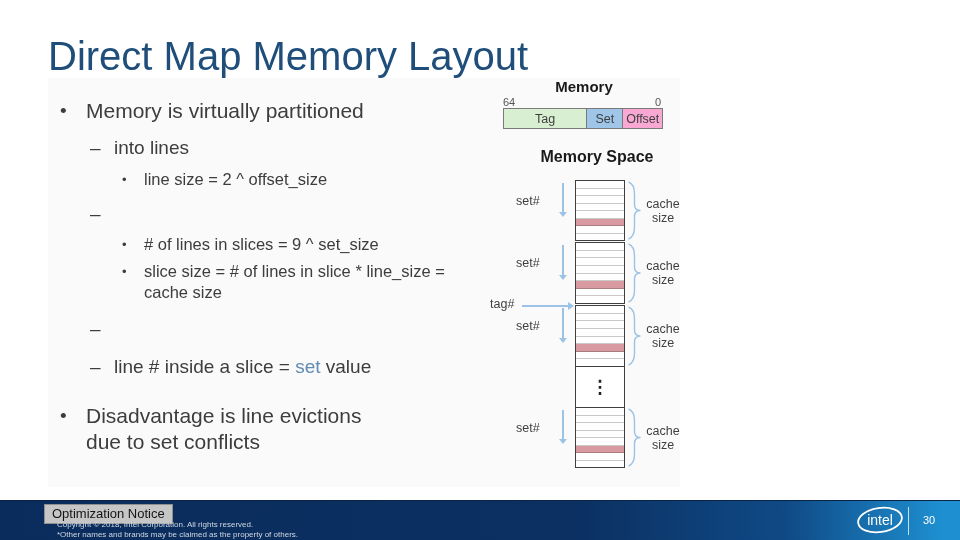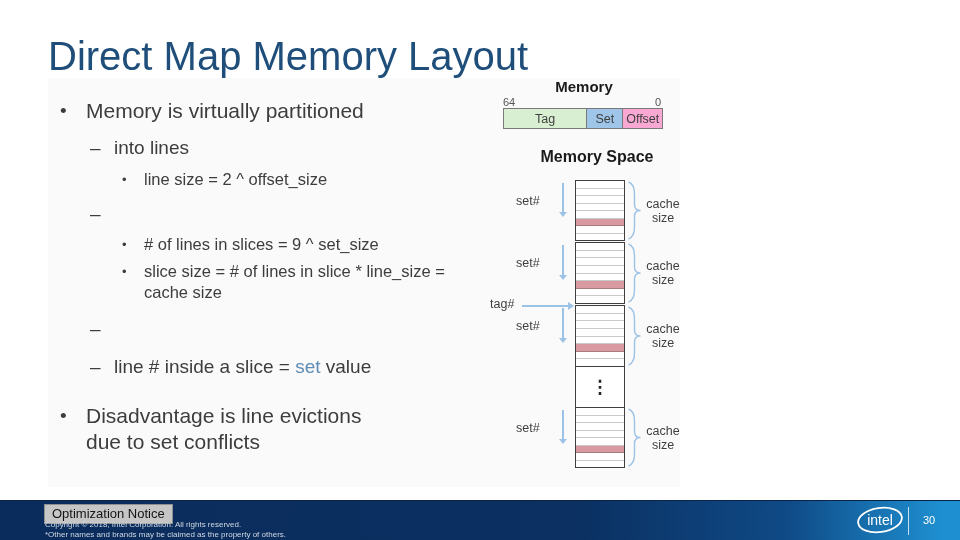--- a/index.html
+++ b/index.html
@@ -52,21 +52,21 @@
   .h-line{position:absolute;height:1.5px;background:#9cc2e5;}
   .h-head{position:absolute;width:0;height:0;border-top:4px solid transparent;
           border-bottom:4px solid transparent;border-left:6px solid #9cc2e5;}
   .tag-label{left:2px;top:219px;width:30px;text-align:left;}
   
   .footer{position:absolute;left:0;top:500px;width:960px;height:40px;
           background:linear-gradient(90deg,#0a2c5c 0%,#0b3061 60%,#0f4a86 82%,#1e8fd0 98%);
           border-top:1px solid #0a2448;}
   .notice{position:absolute;left:44px;top:3px;background:#c6c6c6;border:1px solid #8f8f8f;
           color:#141414;font-size:13px;padding:1px 7px 2px;}
-  .copy{position:absolute;left:45px;top:19px;font-size:8px;line-height:9.5px;color:#d0d7e2;}
+  .copy{position:absolute;left:57px;top:19px;font-size:8px;line-height:9.5px;color:#d0d7e2;}
   .logo{position:absolute;left:856px;top:4px;}
   .fdiv{position:absolute;left:908px;top:6px;width:1px;height:28px;background:rgba(255,255,255,.75);}
   .pagenum{position:absolute;left:916px;top:13px;width:26px;text-align:center;font-size:11px;color:#ffffff;}
 </style>
 </head>
 <body>
 
 <div class="slide">
 
   <div class="title">Direct Map Memory Layout</div>

